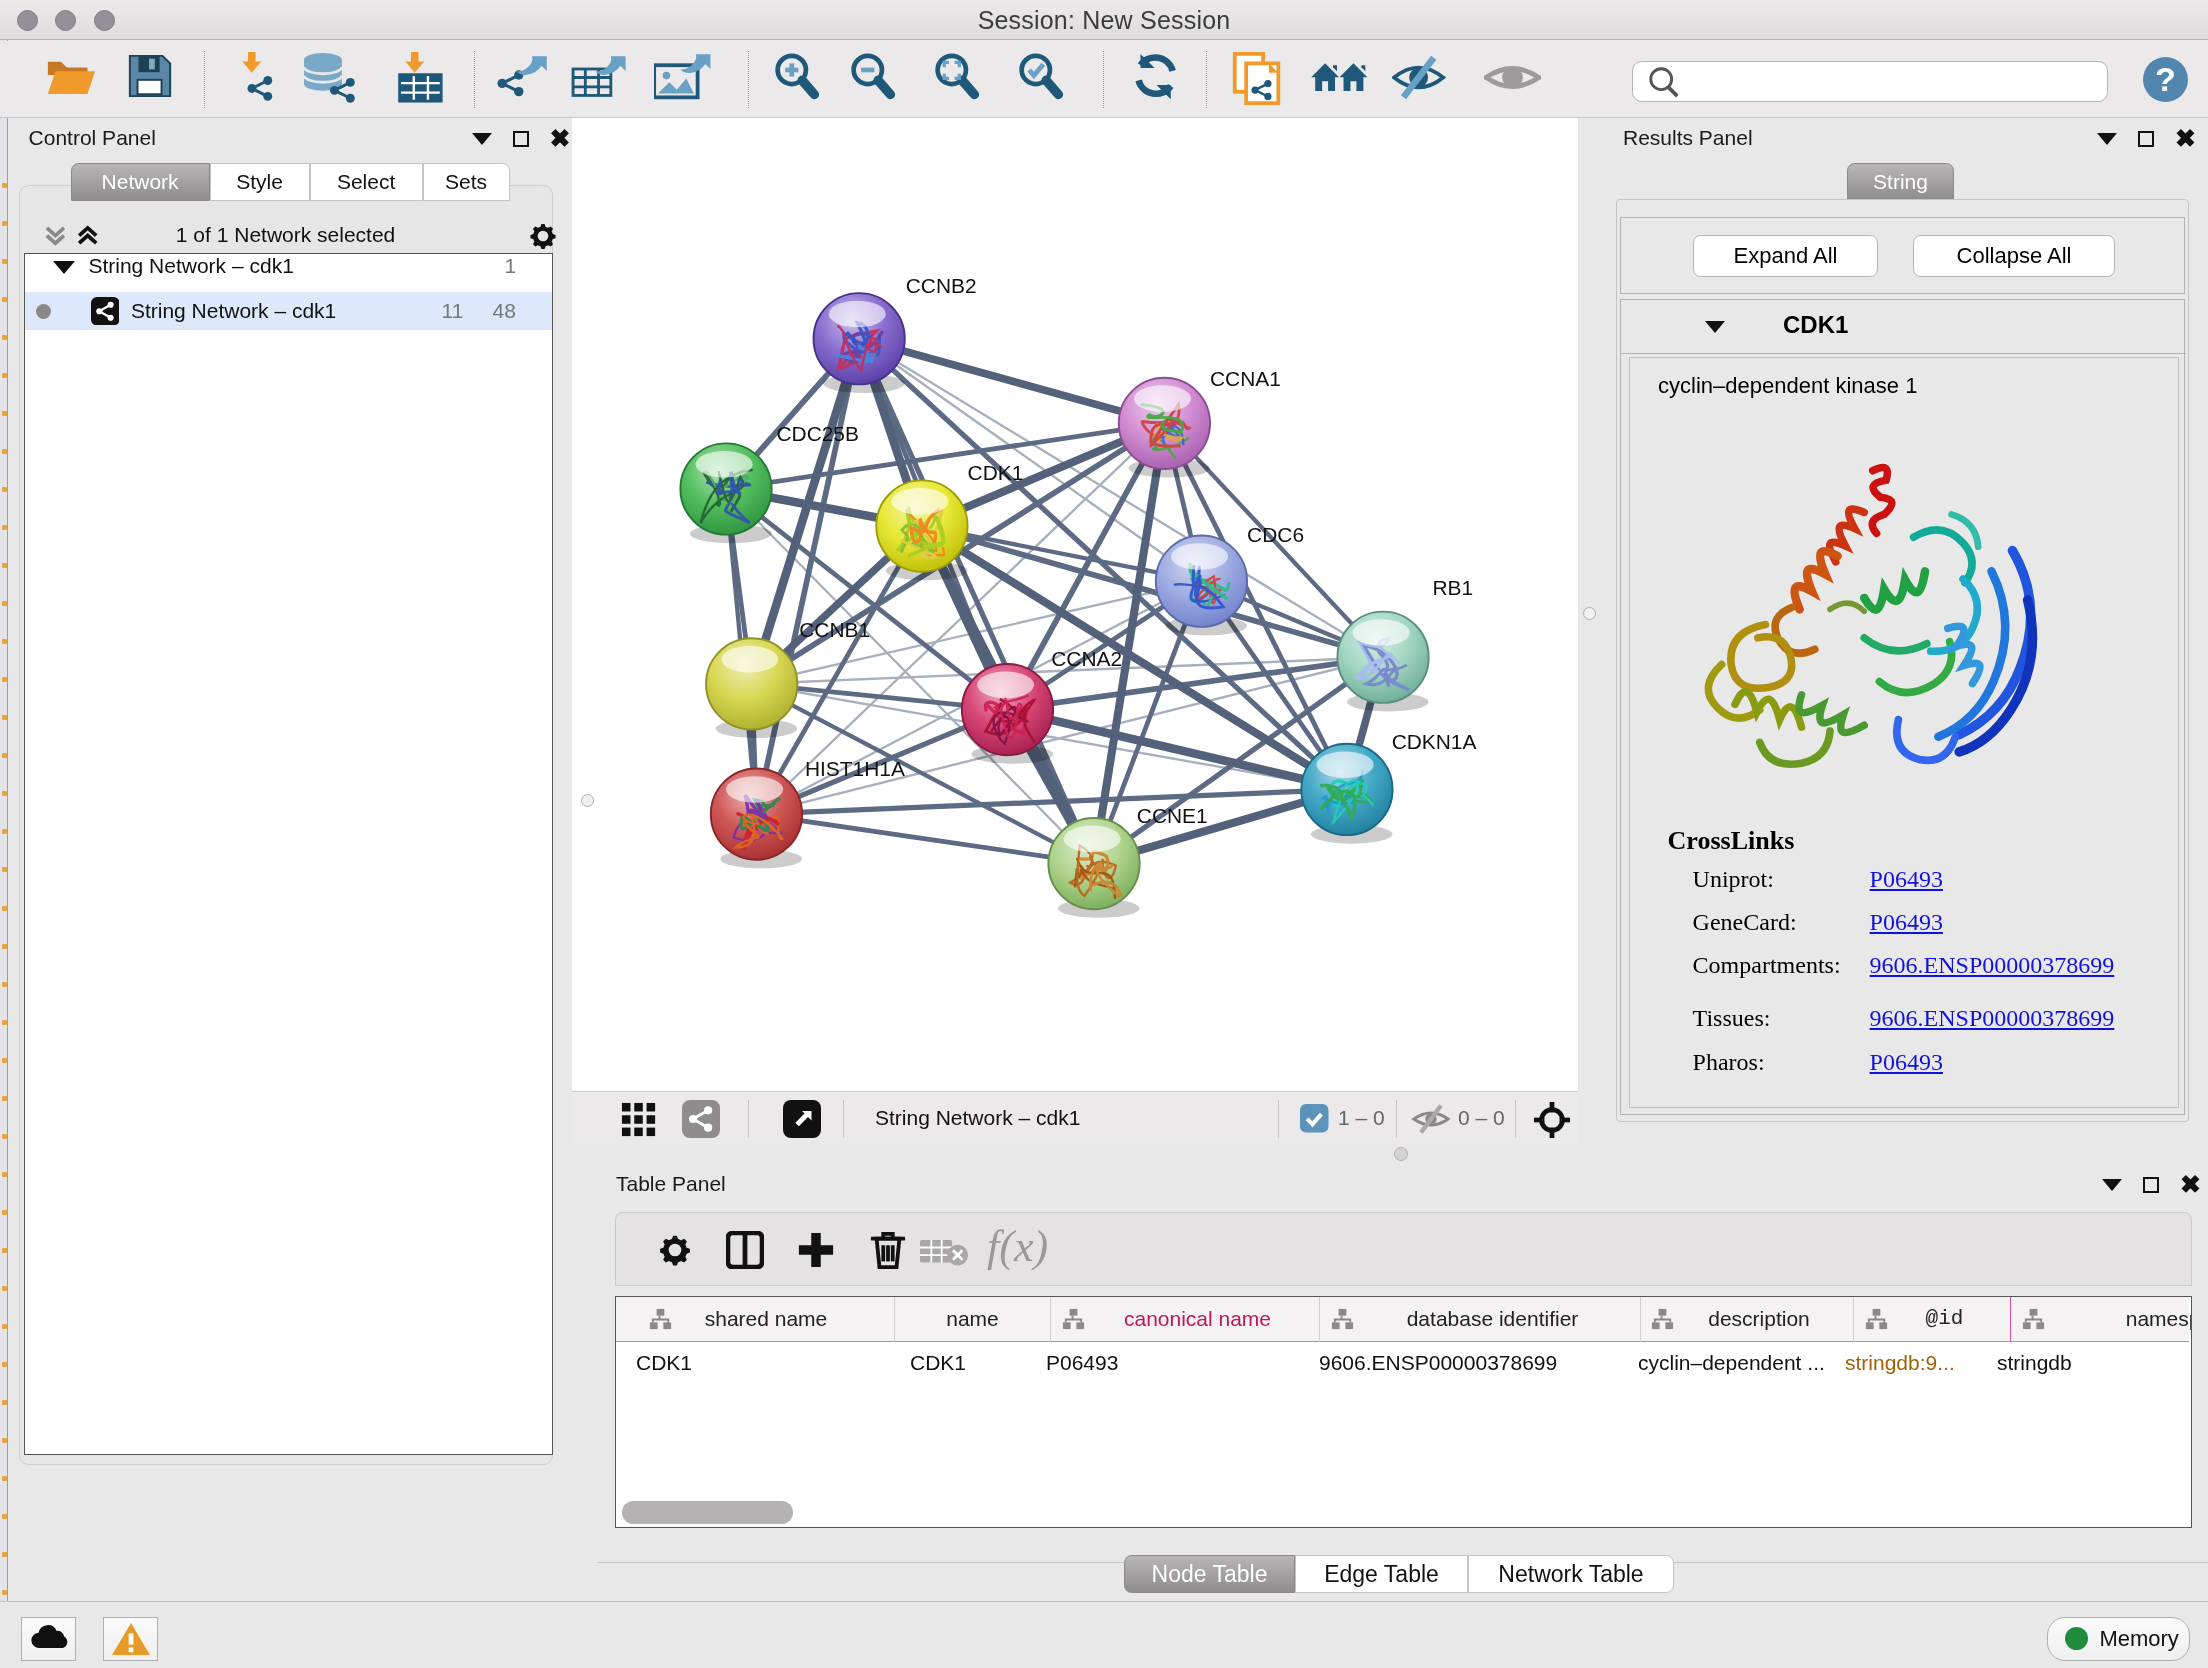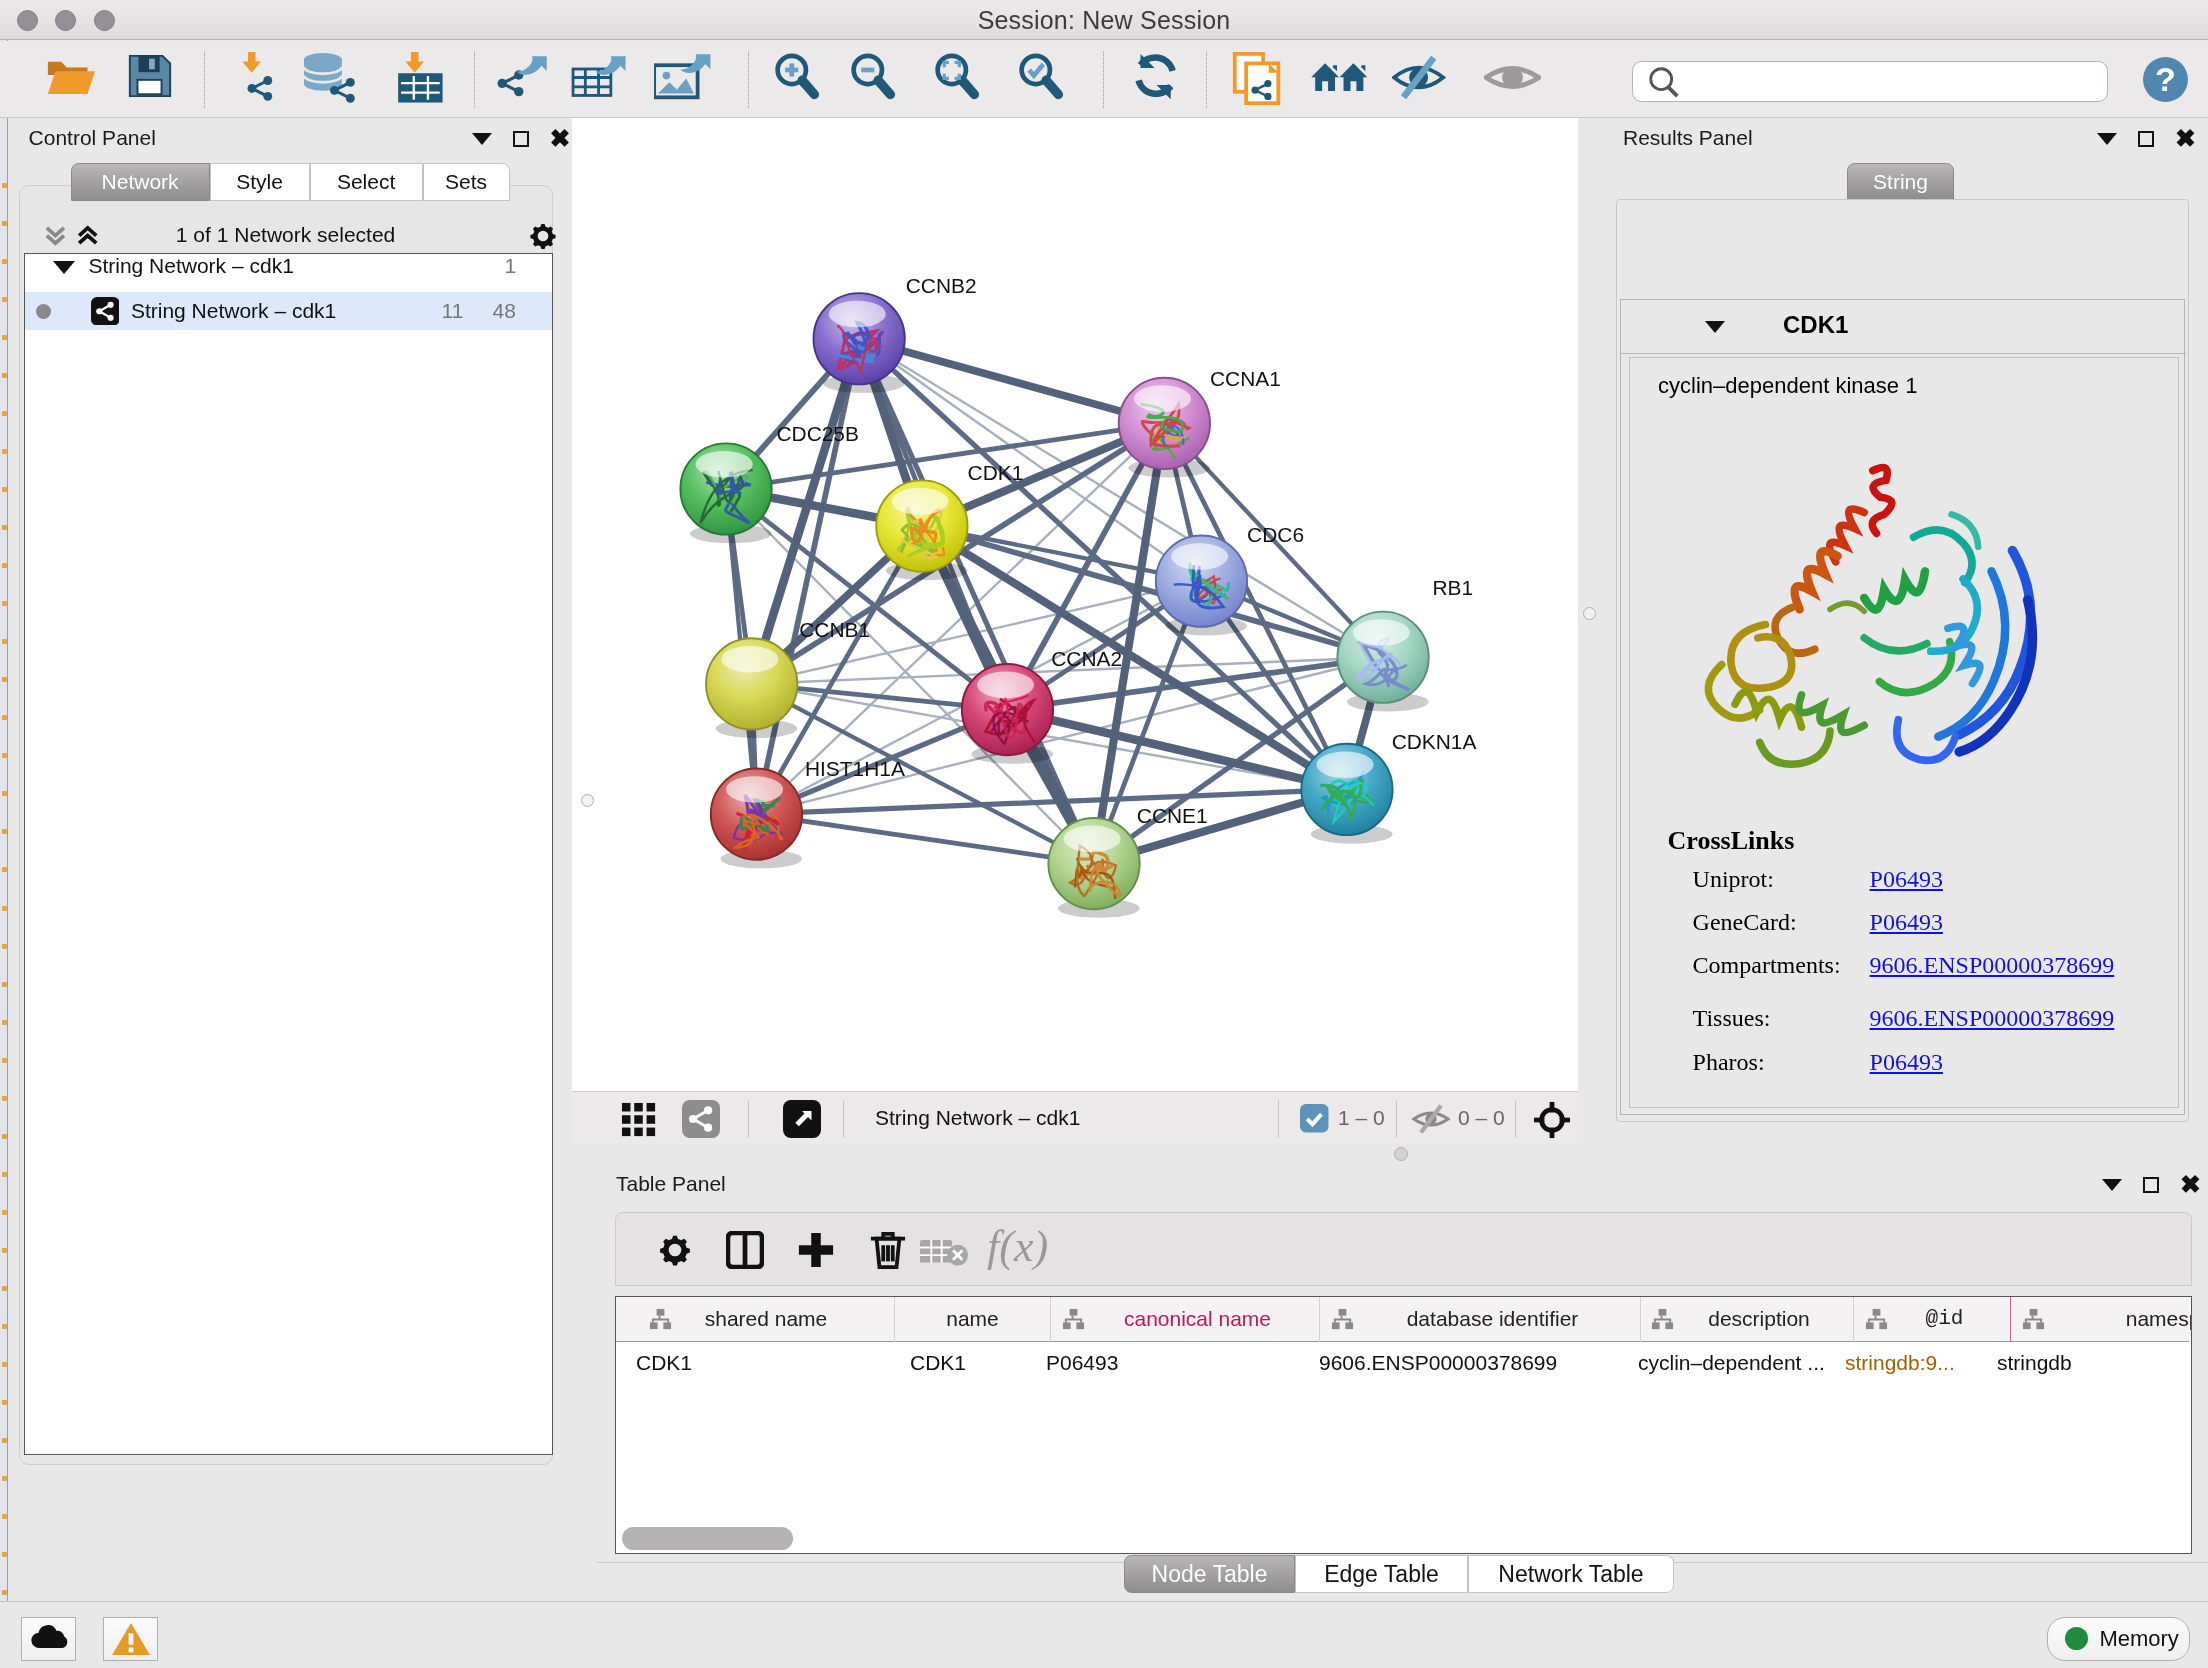--- a/index.html
+++ b/index.html
@@ -605,20 +605,24 @@
 <div style="position:absolute;left:1583px;top:607px;width:13.3px;height:13.3px;border-radius:50%;background:#f2f0f0;border:1px solid #b0aeae"></div>
 <div id="rp">
 <div class="panel-title" style="position:absolute;left:21px;top:7.6px">Results Panel</div>
 <div class="phdr-ctl" style="left:495px;top:11.4px">
         <div class="tri"></div>
         <div class="maxbox"></div>
         <div class="xmark">✖</div>
       </div>
 <div class="gtab" style="position:absolute;left:245px;top:45px;width:107px;height:37px;border-radius:7.6px 7.6px 0 0;text-align:center;line-height:36px;font-size:21px;">String</div>
 <div style="position:absolute;left:14.3px;top:81px;width:573px;height:923px;background:#e9e8e8;border:1px solid #c6c4c4;border-radius:3.8px;"></div>
+<div style="position:absolute;left:18px;top:99px;width:565px;height:77px;border:1px solid #b4b2b2;">
+<div style="position:absolute;left:72px;top:17px;width:185px;height:42px;background:#fff;border:1px solid #b4b2b2;border-radius:7.6px;text-align:center;line-height:40px;font-size:22px;">Expand All</div>
+<div style="position:absolute;left:292px;top:17px;width:202px;height:42px;background:#fff;border:1px solid #b4b2b2;border-radius:7.6px;text-align:center;line-height:40px;font-size:22px;">Collapse All</div>
+</div>
 <div style="position:absolute;left:18px;top:181px;width:565px;height:816px;border:1px solid #b4b2b2;">
 <div style="position:absolute;left:0;top:0;width:565px;height:54px;border-bottom:1px solid #b4b2b2;">
 <div class="tri" style="position:absolute;left:84px;top:21px"></div>
 <div style="position:absolute;left:162px;top:11.4px;font-size:24px;font-weight:bold;">CDK1</div>
 </div>
 <div style="position:absolute;left:7.6px;top:57px;width:550px;height:751px;border:1px solid #c0bebe;background:#e9e8e8;">
 <div style="position:absolute;left:28.5px;top:15px;font-size:22px;">cyclin–dependent kinase 1</div>
 <svg style="position:absolute;left:48px;top:99px" width="380" height="319" viewBox="0 0 400 335">
 <path d="M205 14 q20 -10 14 10 q-24 4 -6 18 q22 2 4 18 q-20 6 -8 20" fill="none" stroke="#cc1111" stroke-width="8" stroke-linecap="round"></path>
             <path d="M196 58 C178 50 175 55 186 75 C168 67 165 72 176 93 C158 85 155 90 166 110" fill="none" stroke="#cc3311" stroke-width="8" stroke-linecap="round"></path>
@@ -695,21 +699,21 @@
               <line x1="0" y1="18" x2="34" y2="18"></line>
               <line x1="12" y1="2" x2="12" y2="26"></line>
               <line x1="23" y1="2" x2="23" y2="26"></line>
             </g>
             <circle cx="40" cy="18" r="11"></circle>
             <path d="M35 13 l10 10 M45 13 l-10 10" stroke="#fff" stroke-width="3"></path>
           </g>
         </svg>
 <div style="position:absolute;left:371px;top:7.6px;font-size:44px;color:#9a9898;font-style:italic;font-family:'Liberation Serif',serif;">f(x)</div>
 </div>
-<div style="position:absolute;left:18px;top:134px;width:1577px;height:258px;background:#fff;border:1.9px solid #555;overflow:hidden;">
+<div style="position:absolute;left:18px;top:134px;width:1577px;height:232px;background:#fff;border:1.9px solid #555;overflow:hidden;">
 <div style="position:absolute;left:0;top:0;width:1573px;height:45px;background:#f4f2f2;border-bottom:1.9px solid #999;">
           <div style="position:absolute;left:22px;top:0;width:257px;height:45px;border-right:1px solid #d2d0d0;">
             <span style="position:absolute;left:9.5px;top:9.5px"><svg width="25" height="25" viewBox="0 0 26 26">
                 <g fill="#8a8888">
                   <rect x="9" y="2" width="8" height="7"></rect>
                   <rect x="2" y="16" width="8" height="7"></rect>
                   <rect x="16" y="16" width="8" height="7"></rect>
                   <path d="M12 9 v4 H5 v3 M13 13 h8 v3" stroke="#8a8888" stroke-width="2" fill="none"></path>
                 </g>
               </svg></span>

